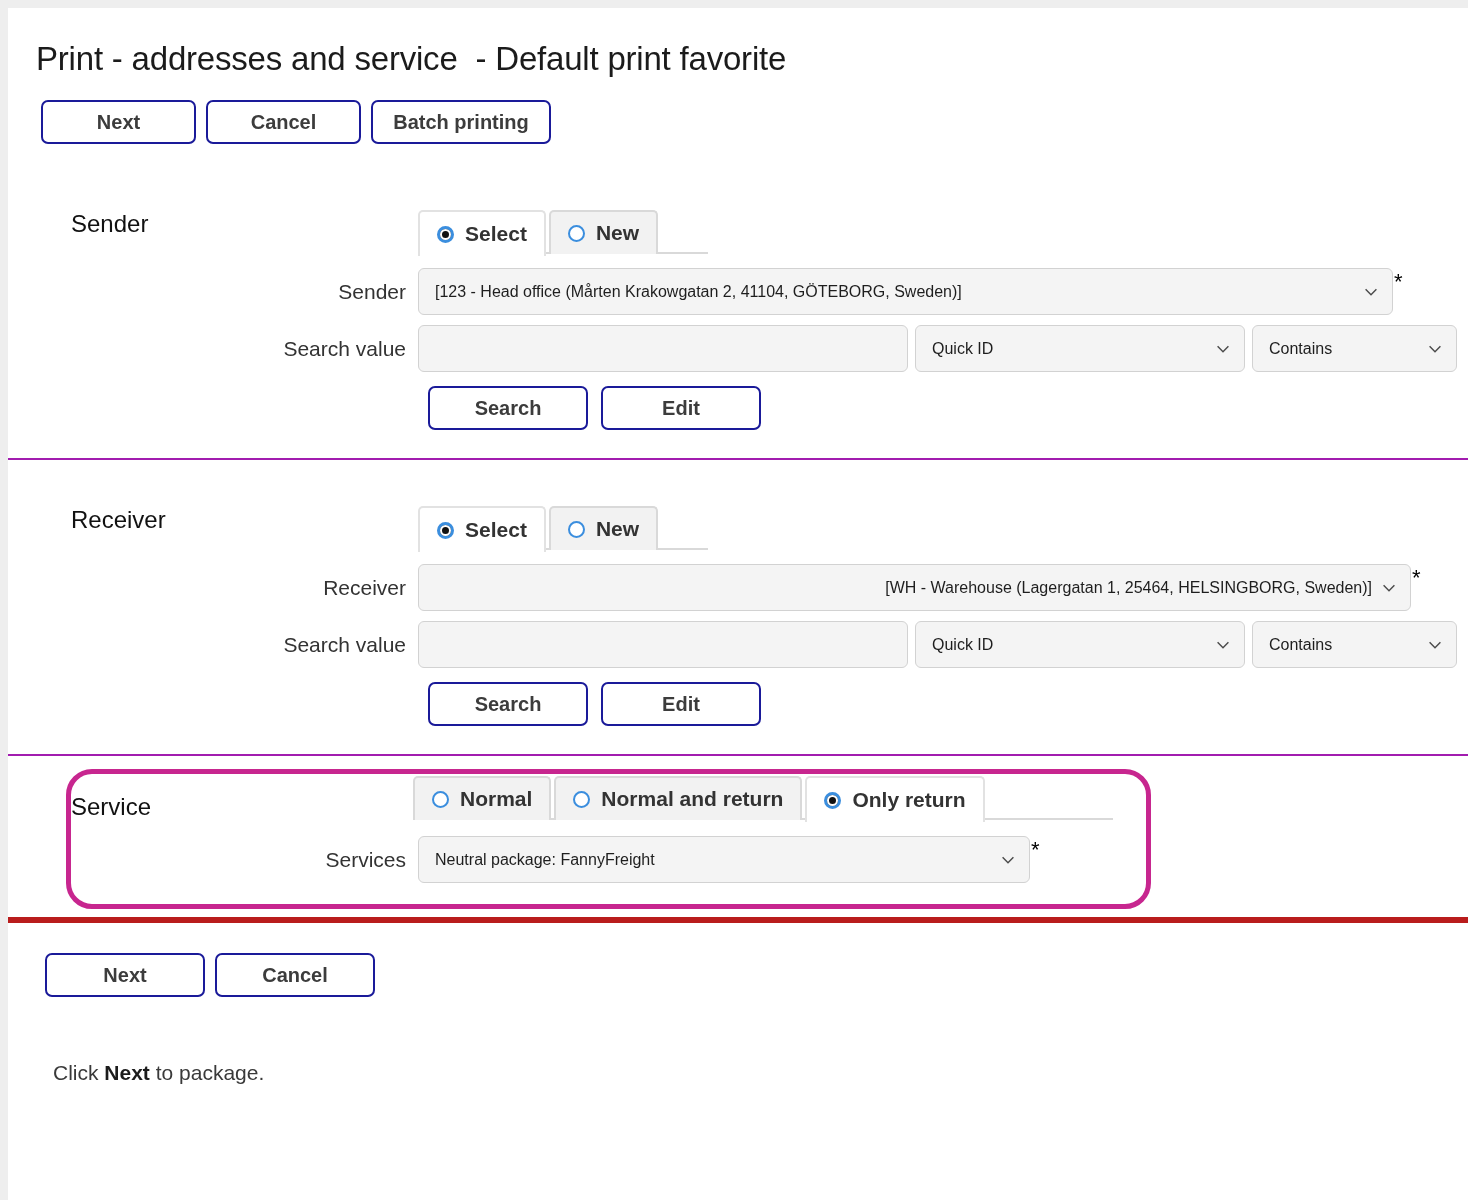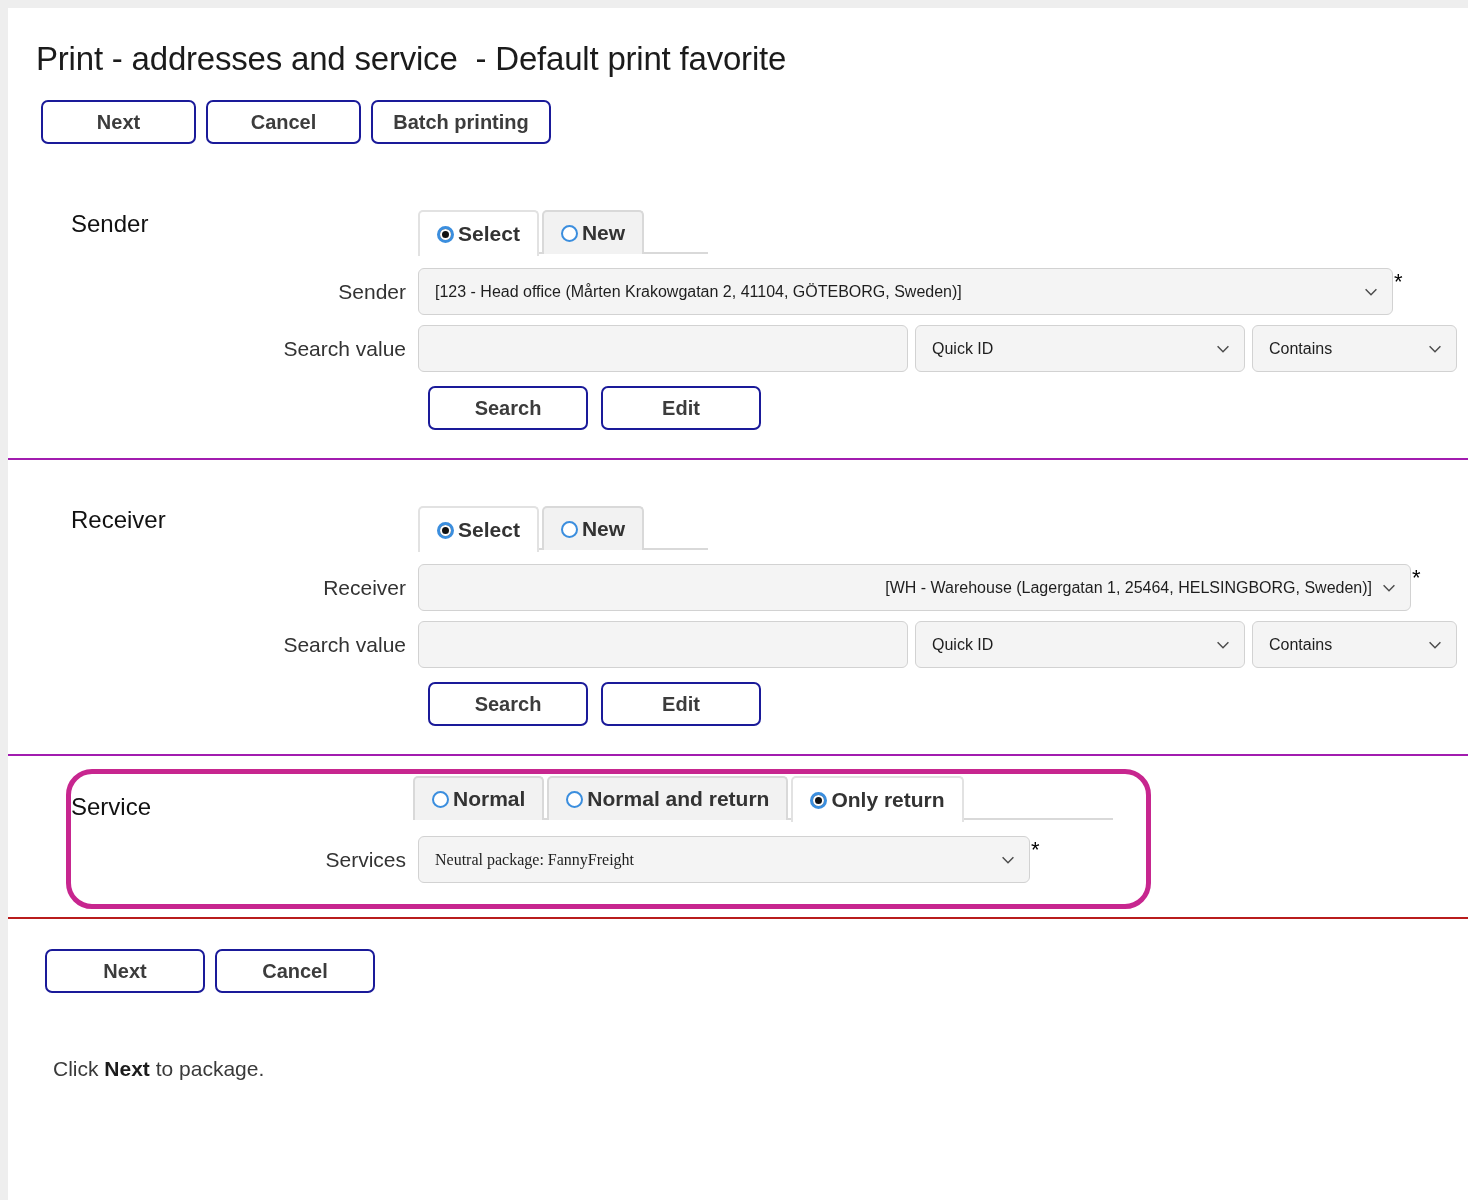--- a/index.html
+++ b/index.html
@@ -106,21 +106,21 @@
     content: "";
     position: absolute;
     left: 0; right: 0; bottom: 0;
     height: 2px;
     background: #d9d9d9;
     z-index: 0;
   }
   .tab {
     display: flex;
     align-items: center;
-    gap: 4px;
+    gap: 11px;
     height: 44px;
     padding: 0 17px;
     border: 2px solid #d9d9d9;
     border-bottom: none;
     border-radius: 5px 5px 0 0;
     background: #f2f2f2;
     font-size: 21px;
     font-weight: bold;
     color: #333333;
     box-sizing: border-box;
@@ -196,21 +196,21 @@
     line-height: 1;
     margin-left: 1px;
     align-self: flex-start;
     padding-top: 3px;
     font-family: "Liberation Sans", sans-serif;
   }
 
   
   .service-section {
     position: relative;
-    border-bottom: 2px solid #b91c1c;
+    border-bottom: 6px solid #b91c1c;
   }
   .highlight {
     position: absolute;
     left: 58px;
     top: 13px;
     width: 1085px;
     height: 140px;
     border: 5px solid #c7268f;
     border-radius: 26px;
     box-sizing: border-box;
@@ -371,21 +371,21 @@
           </div>
           <div class="tab active">
             <span class="radio checked"></span>
             <span>Only return</span>
           </div>
         </div>
       </div>
 
       <div class="row" style="margin-top:16px; margin-bottom:0;">
         <div class="field-label" style="width:410px;">Services</div>
-        <div class="select" style="width:612px;font-family:Liberation Serif, serif;">
+        <div class="select" style="width:612px;">
           <span class="val">Neutral package: FannyFreight</span>
           <svg class="chev" viewBox="0 0 20 20">
             <path d="M4 7 L10 13 L16 7" fill="none" stroke="#4a4a4a" stroke-width="1.6"></path>
           </svg>
         </div>
         <span class="req">*</span>
       </div>
 
     </div>
   </div>

